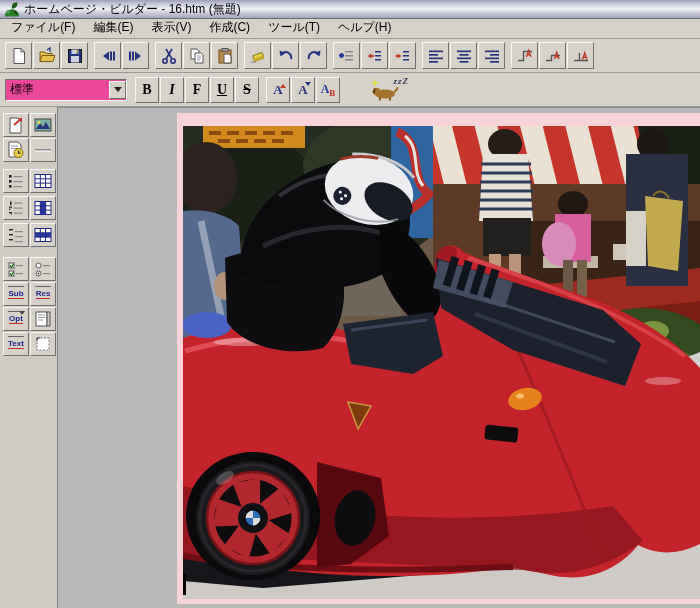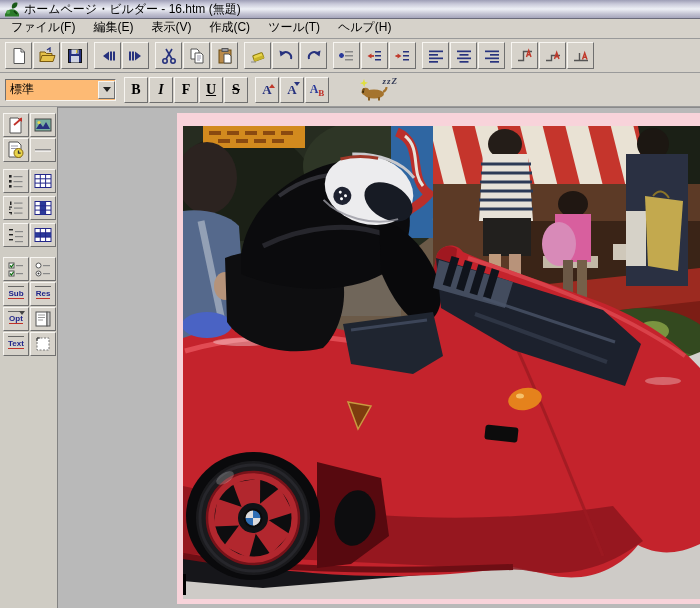--- a/index.html
+++ b/index.html
@@ -19,21 +19,21 @@
   .menu-item { padding:2px 9px; cursor:default; }
 
   
   .toolbar { background:#d6d2ca; border-bottom:1px solid #9a9a9a; display:flex; align-items:center; padding:3px 0 3px 5px; }
   .tbg { display:flex; margin-right:5px; }
   .tb-btn { width:27px; height:27px; background:#d6d2ca; border:1px solid;
     border-color:#f7f5f1 #6f6f6f #6f6f6f #f7f5f1; display:flex; align-items:center; justify-content:center;
     margin-right:1px; padding:0; }
   .tb-btn svg { display:block; }
   .toolbar2 { height:34px; }
-  .combo { width:111px; height:22px; background:#fdba74; border:1px solid; border-color:#6f6f6f #f7f5f1 #f7f5f1 #6f6f6f;
+  .combo { width:122px; height:22px; background:#ec4899; border:1px solid; border-color:#6f6f6f #f7f5f1 #f7f5f1 #6f6f6f;
     display:flex; align-items:center; padding-left:4px; margin-right:8px; }
   .combo-val { flex:1; font-size:12px; }
   .combo-btn { width:17px; height:18px; background:#d6d2ca; border:1px solid;
     border-color:#f7f5f1 #6f6f6f #6f6f6f #f7f5f1; display:flex; align-items:center; justify-content:center; }
   .tri-dn { width:0; height:0; border:4px solid transparent; border-top:5px solid #222; margin-top:4px; }
   .fmt-btn { width:24px; height:26px; background:#d6d2ca; border:1px solid;
     border-color:#f7f5f1 #6f6f6f #6f6f6f #f7f5f1; margin-right:1px;
     display:flex; align-items:center; justify-content:center; font-family:"Liberation Serif",serif;
     font-size:14px; position:relative; }
   .fb-b { font-weight:bold; } .fb-i { font-style:italic; font-weight:bold; }

